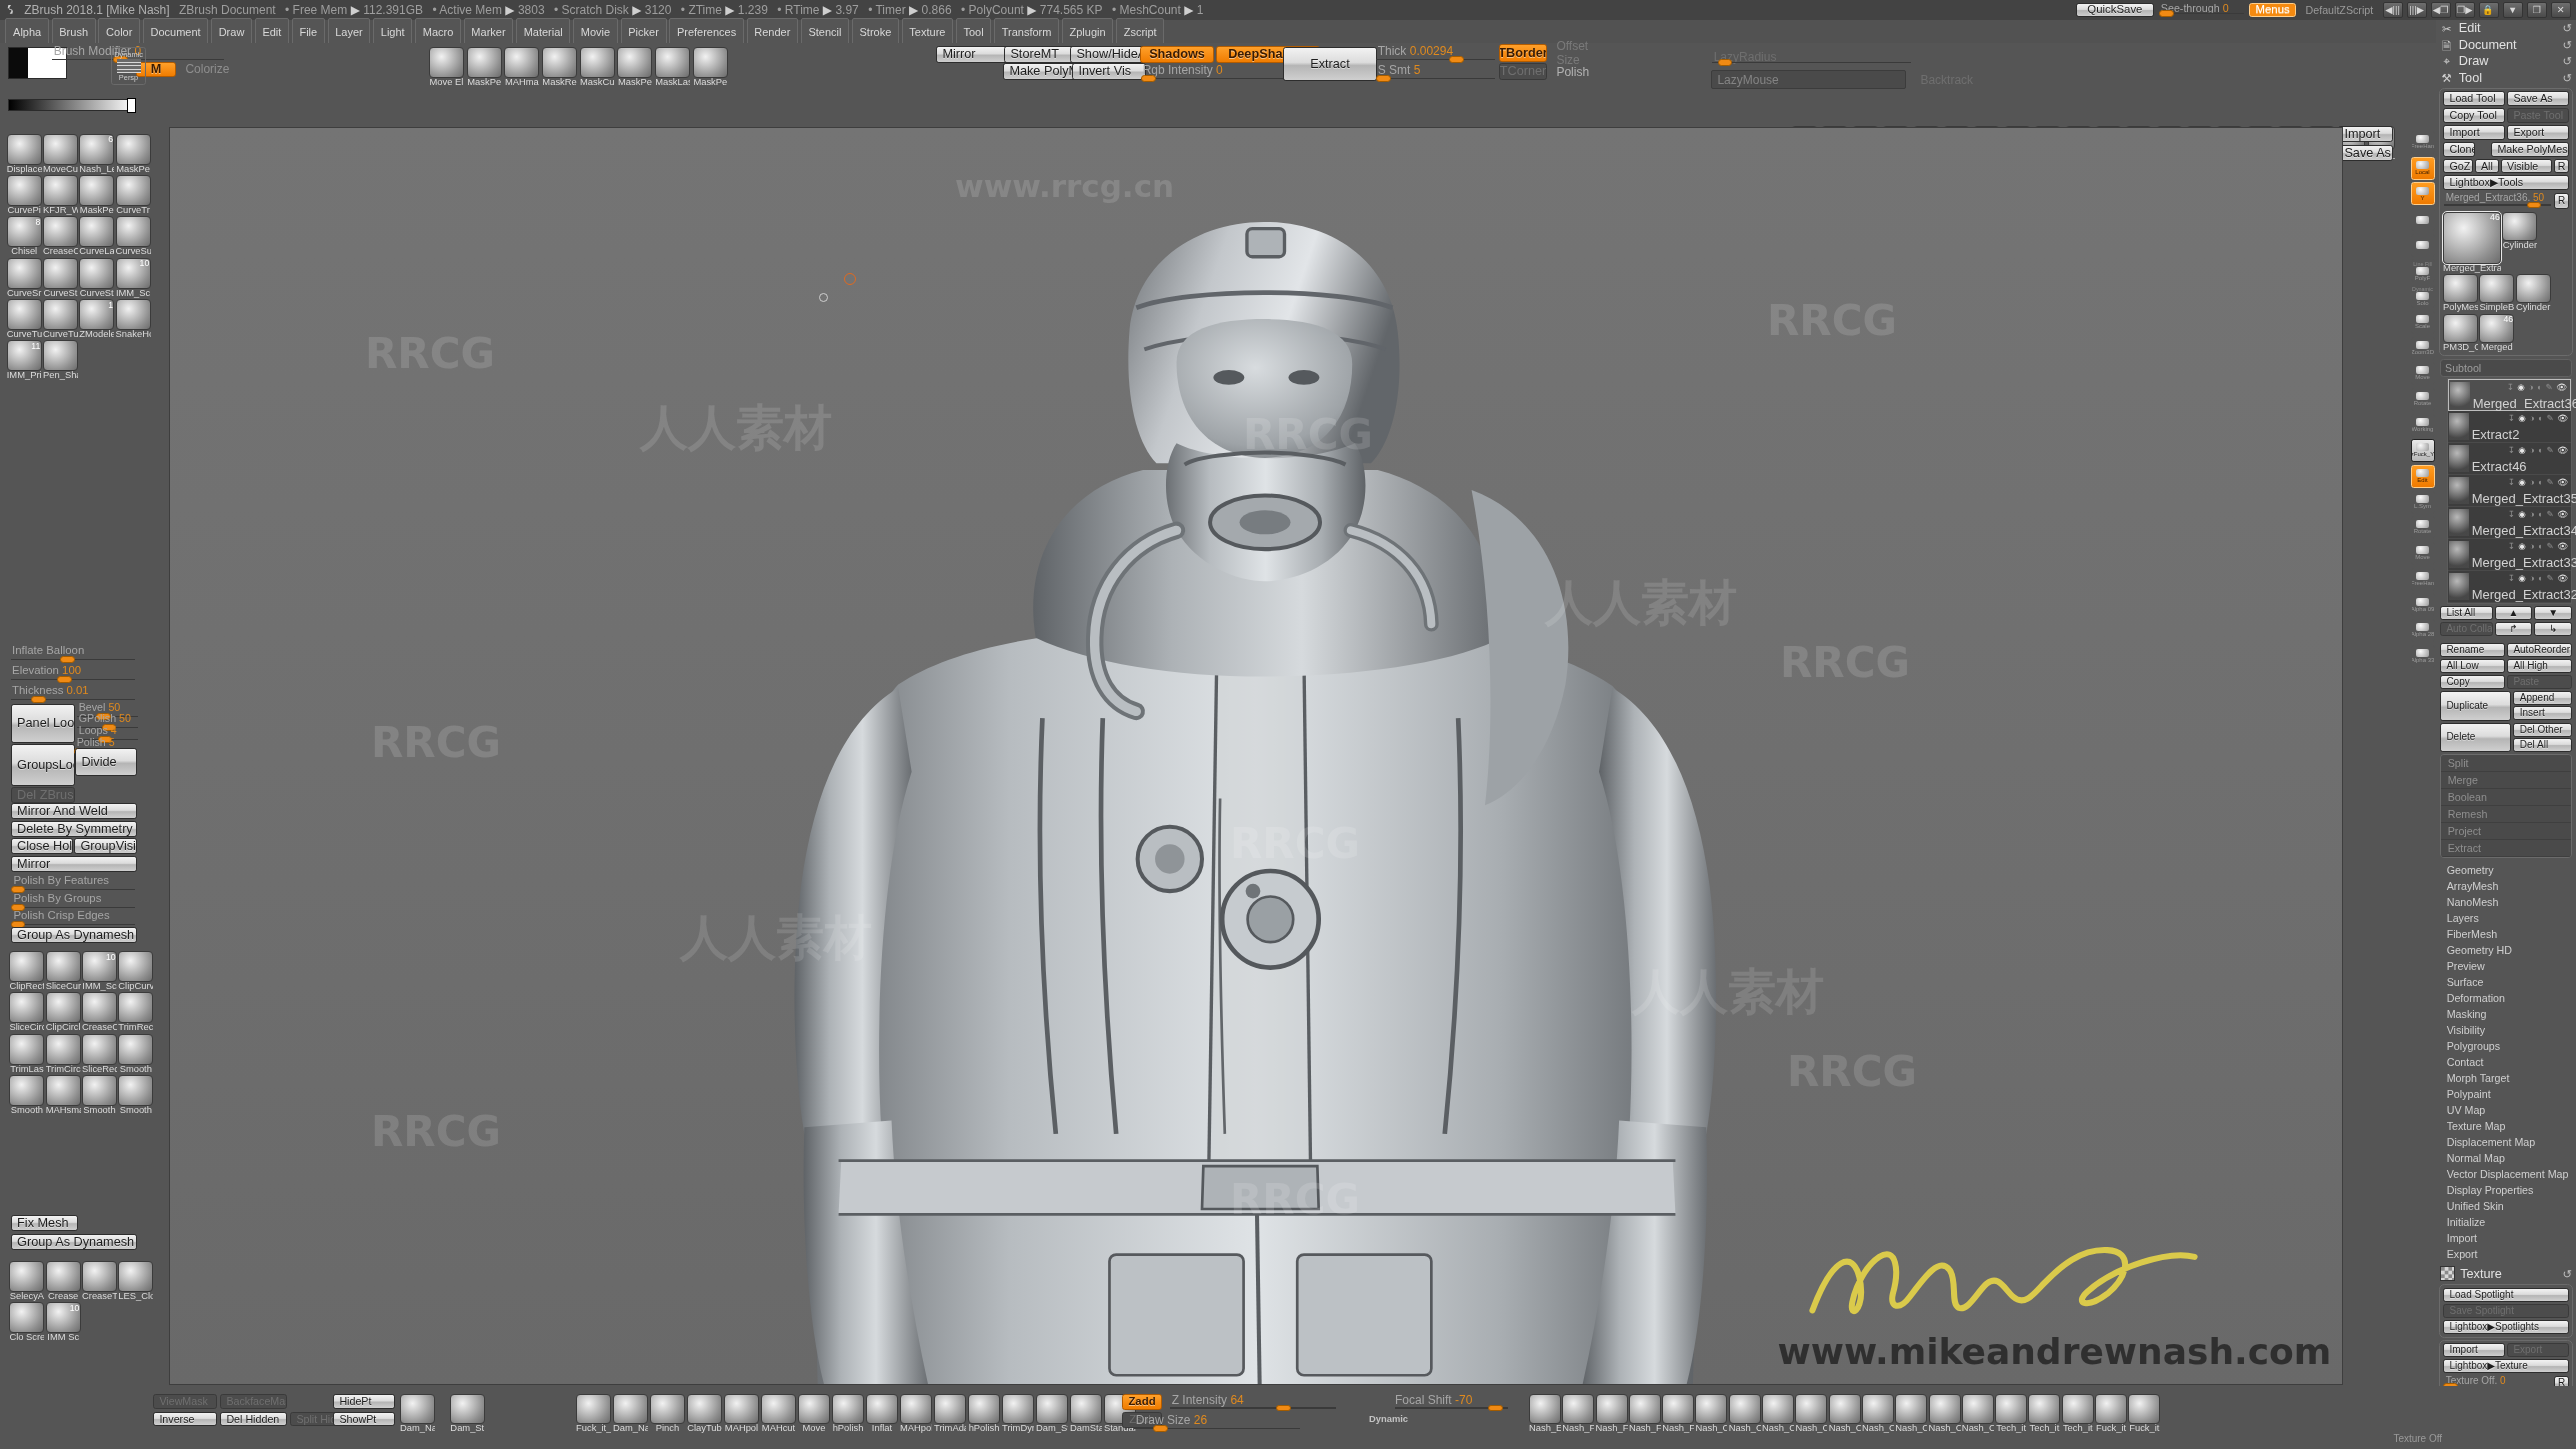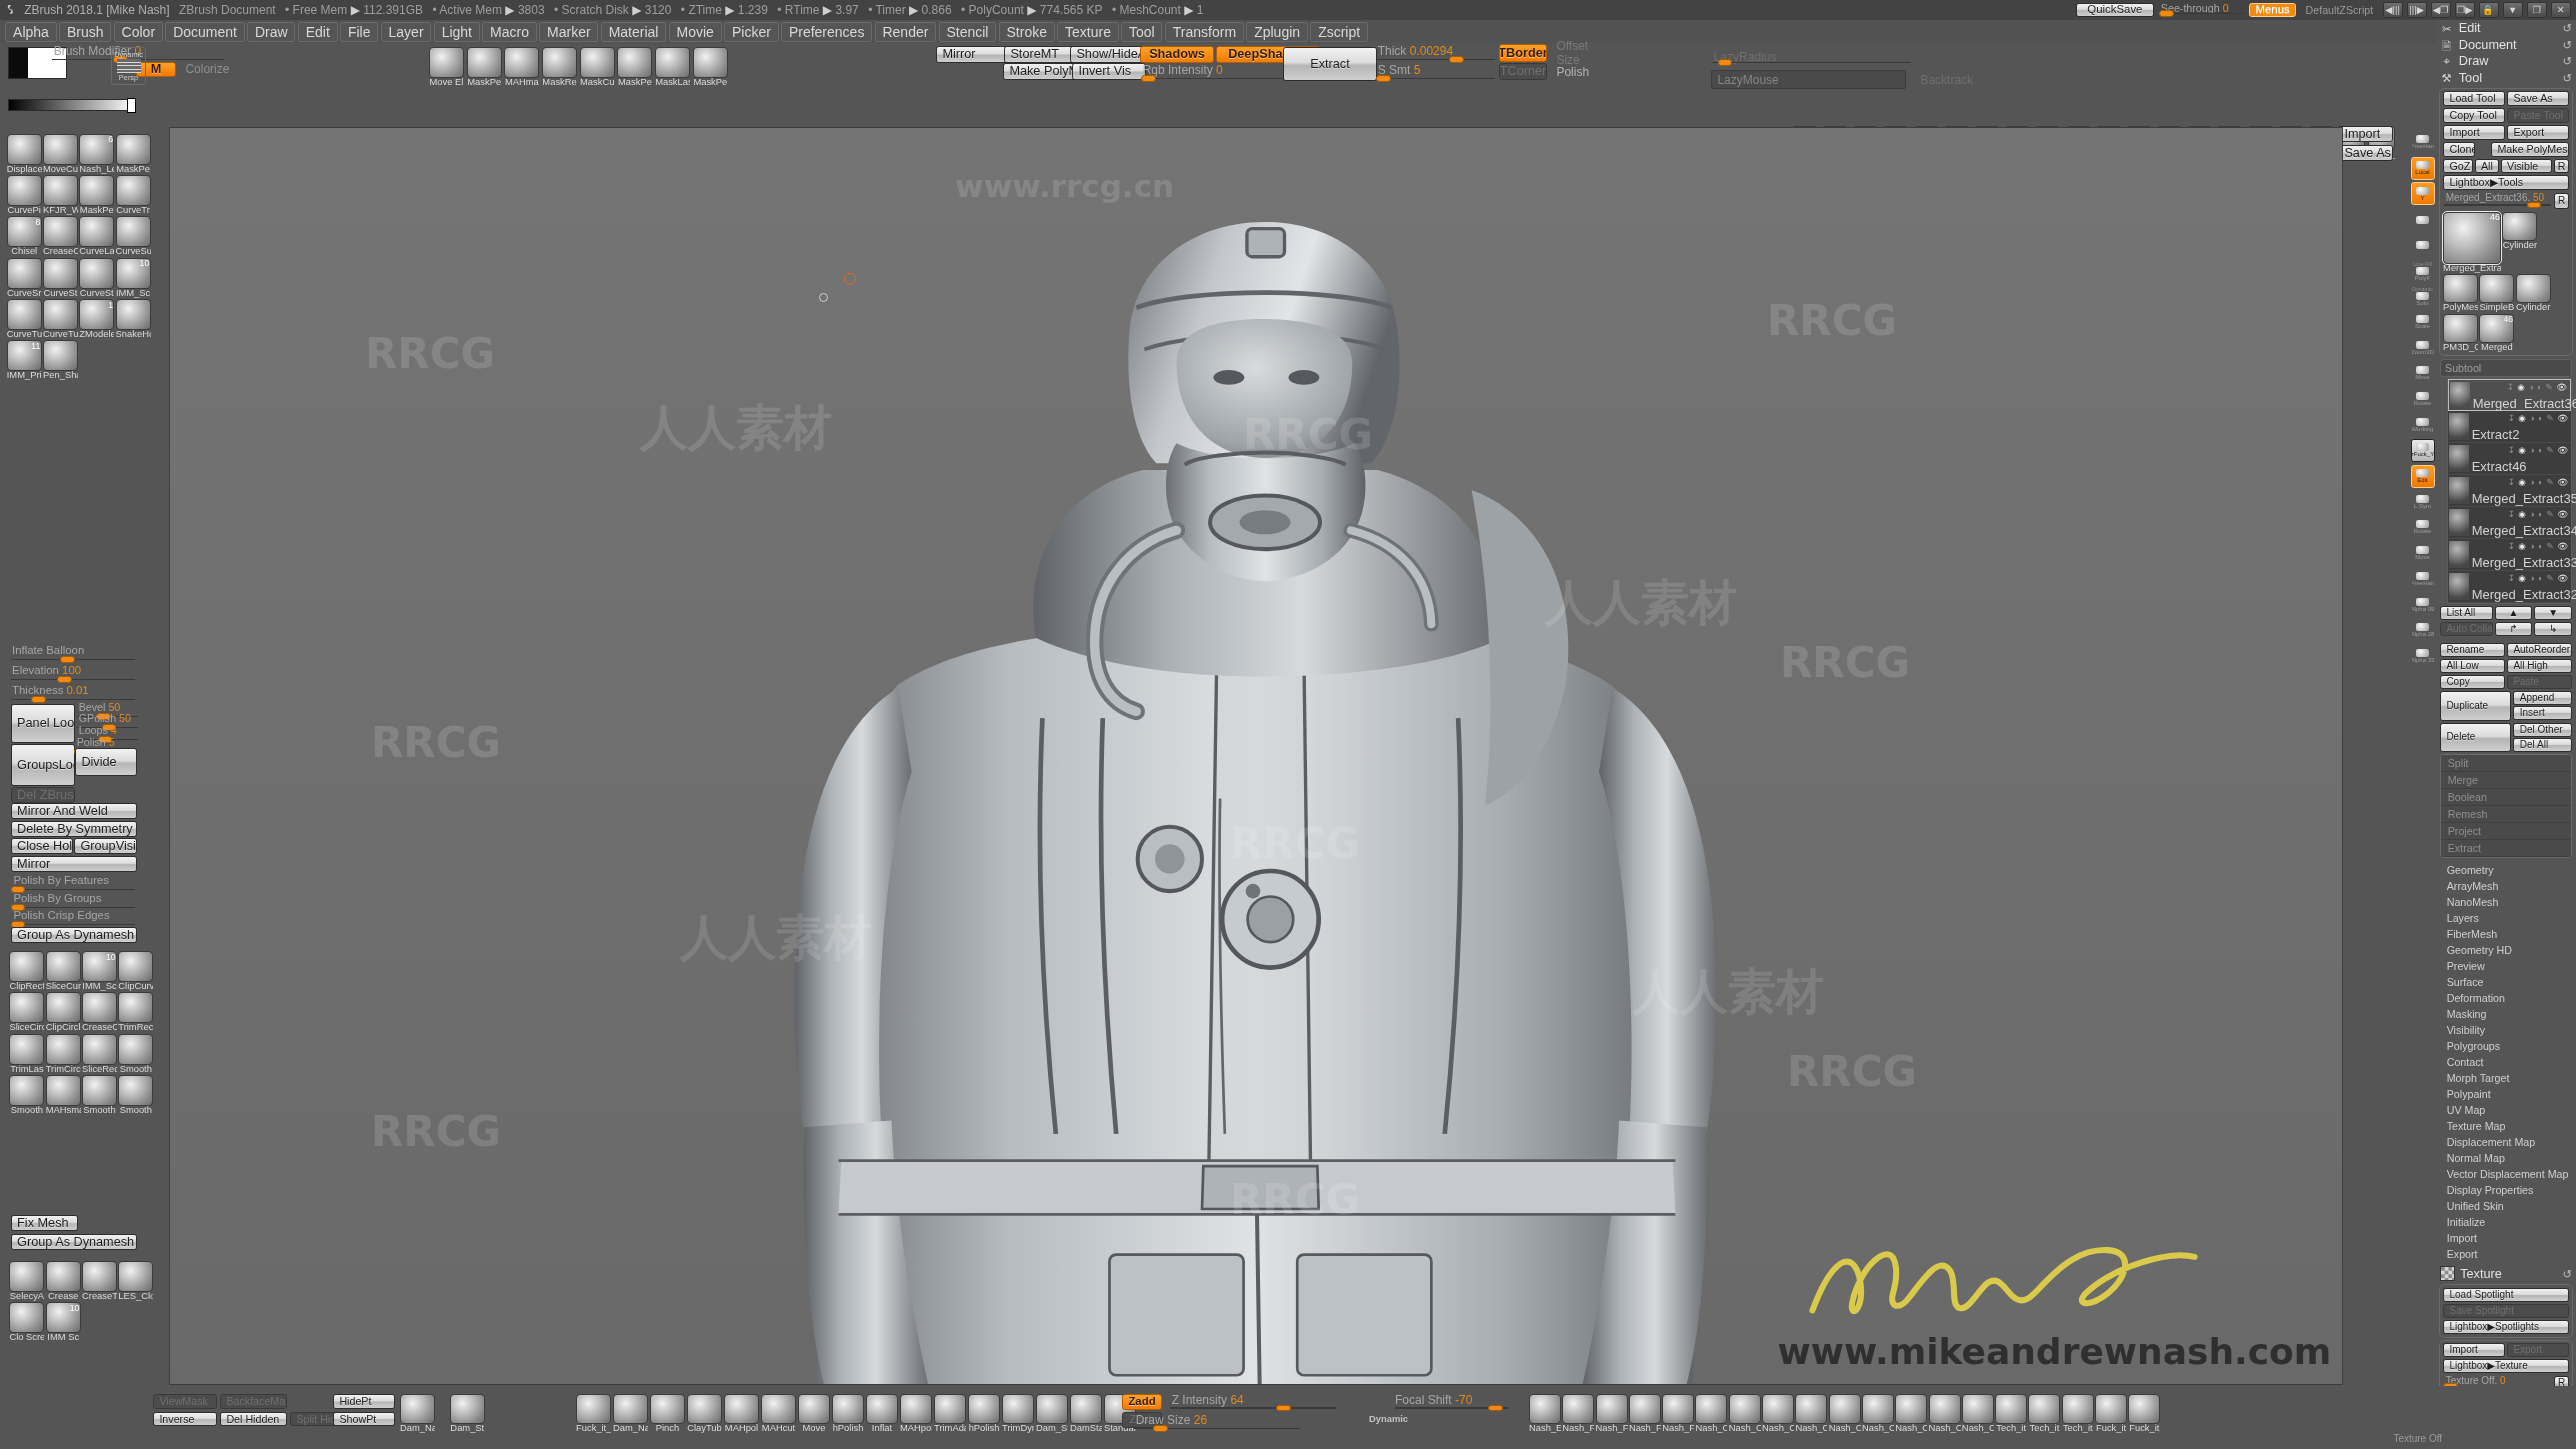--- a/index.html
+++ b/index.html
@@ -14,22 +14,22 @@
     font-size:12.7px; line-height:1; display:flex; align-items:center;
     padding:0 5.4px; white-space:nowrap; overflow:hidden; text-shadow:0 0.7px 0 rgba(255,255,255,.5);
   }
   .btn.center { justify-content:center; }
   .btn.dim { background:#4c4c4c; border-color:#3a3a3a; color:#6f6f6f; text-shadow:none;}
   .btn.orange { background:linear-gradient(to bottom,#ffa02a,#f07c00); border:0.7px solid #b35c00;
     color:#3a1b00; font-weight:bold; }
   .btn.orange-hot { background:#f58a10; border:0.7px solid #ffce8a; color:#fff; }
   .flat { background:#4a4a4a; border:0.7px solid #3c3c3c; border-radius:2px; color:#9a9a9a; font-size:12px;
     display:flex; align-items:center; padding:0 5.4px; }
-  .menuitem { font-size:14px; color:#d8d8d8; padding:0 6.7px; display:flex; align-items:center;
-    border:0.7px solid #6a6a6a; border-radius:2px; height:20px; background:#555; }
+  .menuitem { font-size:11px; color:#d8d8d8; padding:0 6.7px; display:flex; align-items:center;
+    border:0.7px solid #6a6a6a; border-radius:2px; height:28px; background:#555; }
   .slider { position:relative; height:20px; }
   .slider .lab { position:absolute; left:2.7px; top:0; font-size:12px; color:#a6a6a6; white-space:nowrap;}
   .slider .val { color:#e08a1e; }
   .slider .track { position:absolute; left:1.3px; right:1.3px; bottom:4px; height:1.3px; background:#3a3a3a; }
   .slider .knob { position:absolute; bottom:1.3px; width:14.8px; height:6.7px; border-radius:3.4px;
     background:#f08a14; border:0.7px solid #a35c00;}
   .brushicon { width:27px; height:27px; border-radius:4px;
     background:radial-gradient(circle at 35% 30%, #f2f2f2, #8f8f8f 70%, #6b6b6b 100%);
     border:0.7px solid #3b3b3b; }
   .thumbcell { position:relative; width:29.5px; }

